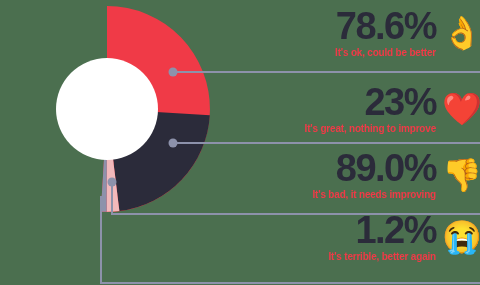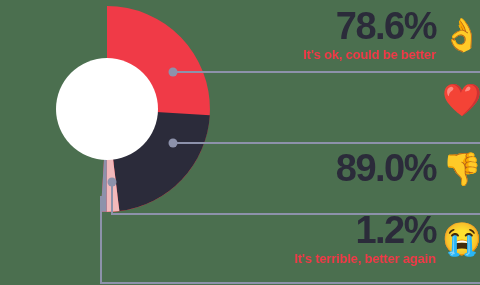--- a/index.html
+++ b/index.html
@@ -64,21 +64,21 @@
   }
   .pct {
     color: #2B2B3A;
     font-size: 38px;
     font-weight: bold;
     letter-spacing: -1.5px;
     line-height: 0.98;
   }
   .sub {
     color: #F03A47;
-    font-size: 13px;
+    font-size: 10px;
     font-weight: bold;
     letter-spacing: -0.2px;
     margin-top: 3px;
   }
   .emoji {
     font-size: 32px;
     line-height: 1;
     width: 36px;
     text-align: center;
     flex: none;
@@ -125,26 +125,31 @@
 
   <div class="callout" id="callout-0">
     <div class="callout-text">
       <span class="pct">78.6%</span>
       <span class="sub">It's ok, could be better</span>
     </div>
     <span class="emoji">👌</span>
   </div>
 
   <div class="callout" id="callout-1">
+    <div class="callout-text">
+      <span class="pct">23%</span>
+      <span class="sub">It's great, nothing to improve</span>
+    </div>
     <span class="emoji">❤️</span>
   </div>
 
   <div class="callout" id="callout-2">
     <div class="callout-text">
       <span class="pct">89.0%</span>
+      <span class="sub">It's bad, it needs improving</span>
     </div>
     <span class="emoji">👎</span>
   </div>
 
   <div class="callout" id="callout-3">
     <div class="callout-text">
       <span class="pct">1.2%</span>
       <span class="sub">It's terrible, better again</span>
     </div>
     <span class="emoji">😭</span>

